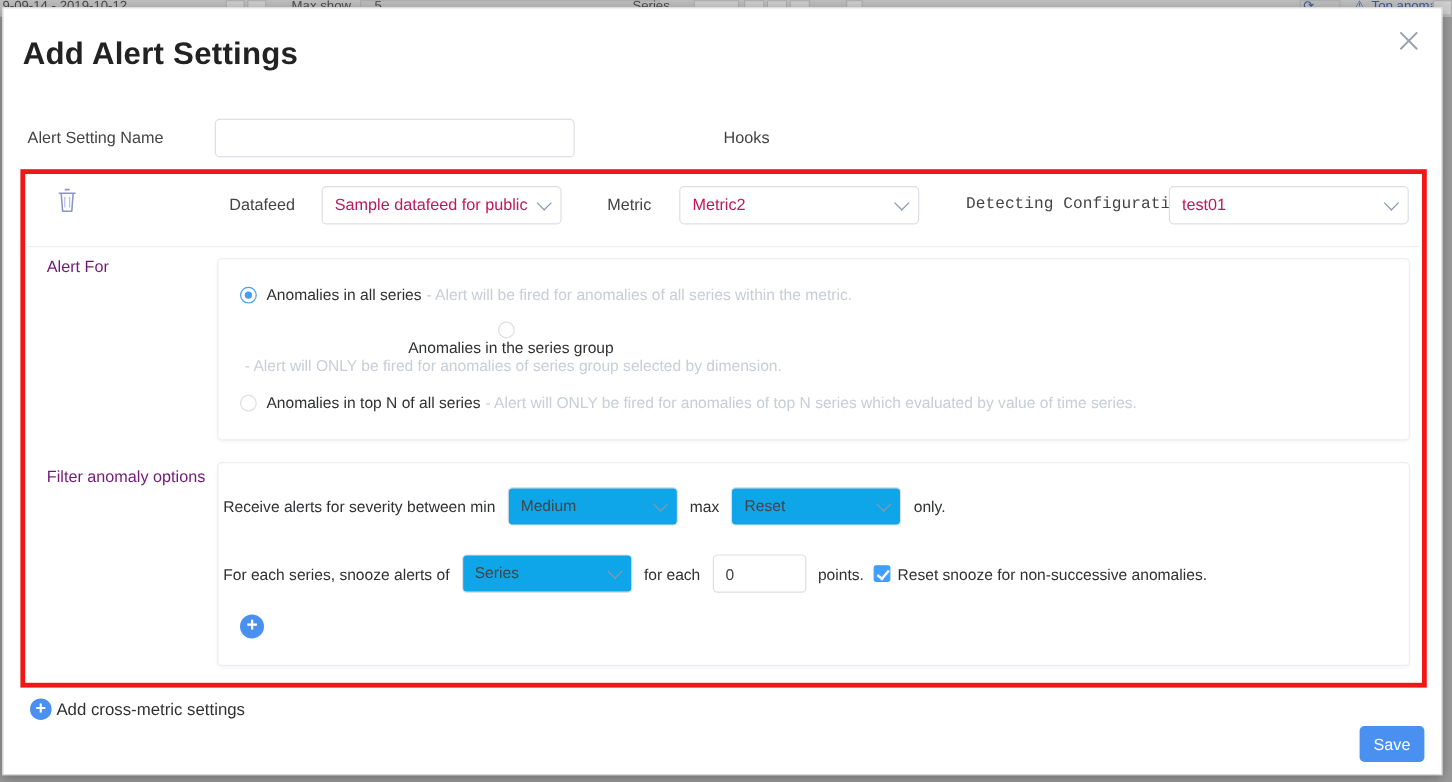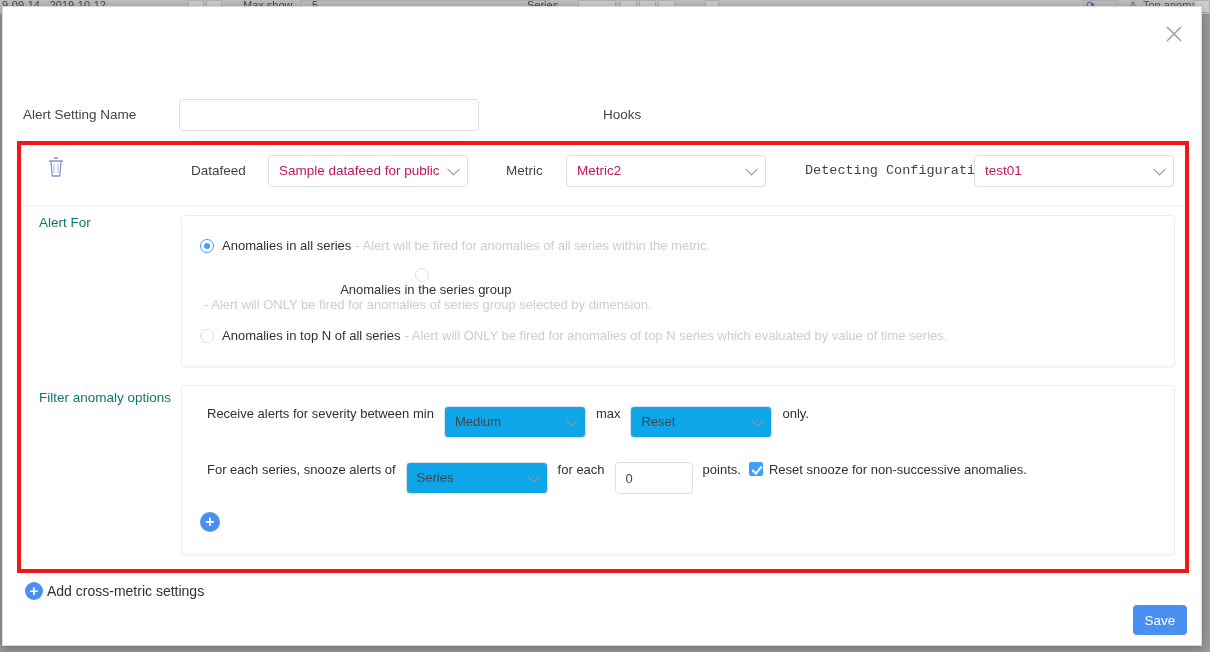--- a/index.html
+++ b/index.html
@@ -107,42 +107,42 @@
     position: absolute;
     background: #fff;
     border: 1px solid #ebeef5;
     border-radius: 4px;
     box-shadow: 0 1px 3px rgba(0,0,0,0.045);
   }
   #alert-for-card  { left: 178px; top: 208px;  width: 994px; height: 152px; }
   #filter-card     { left: 178px; top: 378px;  width: 994px; height: 170px; }
 
   .side-label {
-    position: absolute; font-size: 13.5px; color: #0f766e;
+    position: absolute; font-size: 13.5px; color: #701a75;
     background: #fff; padding-right: 4px; z-index: 5;
   }
 
   
   .radio-row { position: absolute; left: 18px; display: flex; align-items: center; }
   .radio {
     width: 14px; height: 14px; border-radius: 50%;
     border: 1px solid #dcdfe6; background: #fff;
     flex: 0 0 auto; margin-right: 8px; cursor: pointer;
     position: relative;
   }
   .radio.on { border-color: #409eff; }
   .radio.on::after {
     content: ""; position: absolute; left: 3px; top: 3px;
     width: 6px; height: 6px; border-radius: 50%; background: #409eff;
   }
   .r-main { font-size: 13px; color: #303133; white-space: nowrap; }
   .r-desc { font-size: 13px; color: #c8cdd6; white-space: nowrap; margin-left: 4px; }
 
   
-  .f-row { position: absolute; left: 25px; display: flex; align-items: flex-start; }
+  .f-row { position: absolute; left: 4px; display: flex; align-items: center; }
   .f-txt { font-size: 13px; color: #303133; white-space: nowrap; }
   .f-sel {
     position: relative; height: 32px; width: 142px;
     border: 1px solid #dcdfe6; border-radius: 4px;
     background: #0ea5e9; font-size: 13px; color: #444;
     line-height: 30px; padding: 0 26px 0 10px;
     margin: 0 10px; cursor: pointer; overflow: hidden; white-space: nowrap;
   }
   .f-num {
     height: 32px; width: 78px;
@@ -211,20 +211,21 @@
     <div class="bg-box" style="left:1083px; width:34px; background:transparent;"></div>
     <span class="bg-txt bg-blue" style="left:1086px;">⟳</span>
     <span class="bg-txt bg-blue" style="left:1128px;">⚠</span>
     <span class="bg-txt bg-blue" style="left:1143px;">Top anomalies</span>
     <div class="bg-box" style="left:1194px; width:16px;"></div>
   </div>
 </div>
 
 <div id="modal">
 
+  <div id="modal-title">Add Alert Settings</div>
 
   <div id="close-btn">
     <svg width="18" height="18" viewBox="0 0 18 18" aria-hidden="true">
       <line x1="2" y1="2" x2="16" y2="16" stroke="#9aa0a8" stroke-width="1.6"></line>
       <line x1="16" y1="2" x2="2" y2="16" stroke="#9aa0a8" stroke-width="1.6"></line>
     </svg>
   </div>
 
   <div id="name-row">
     <span class="fld-label" style="left:20px; top:0;">Alert Setting Name</span>

